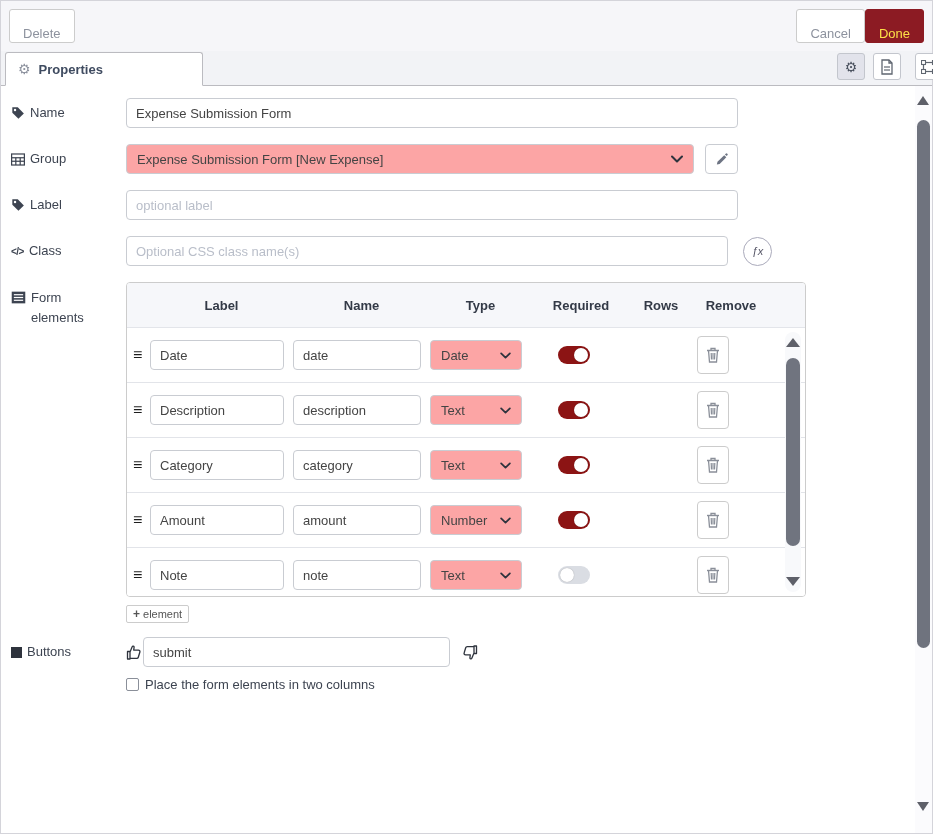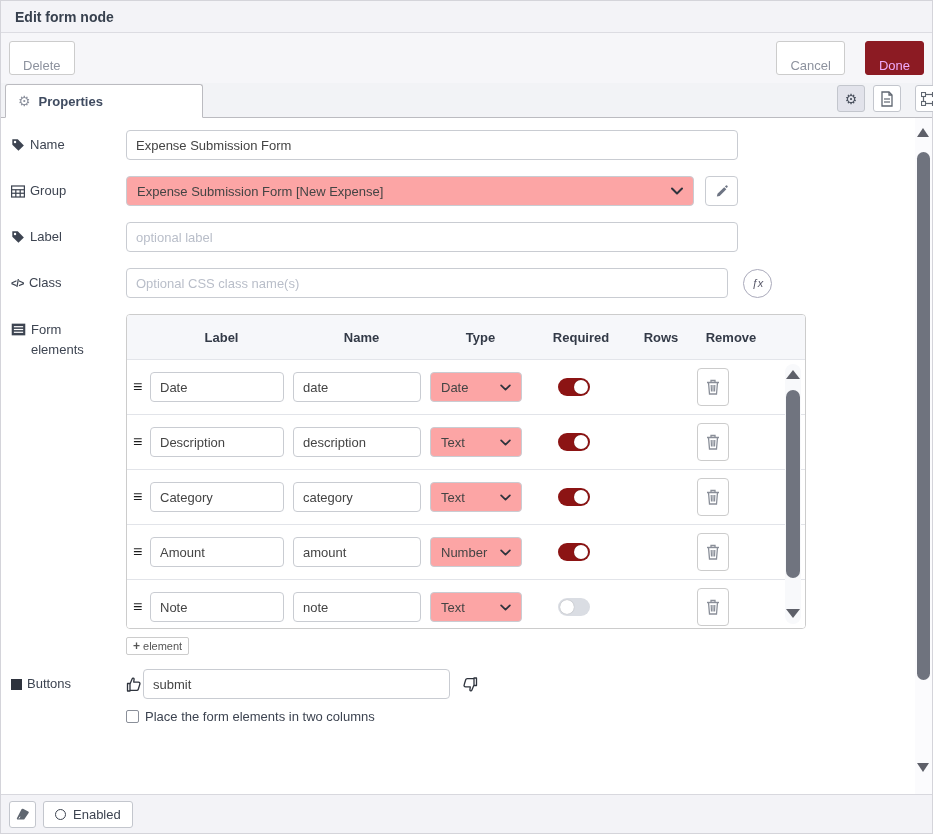--- a/index.html
+++ b/index.html
@@ -7,21 +7,21 @@
   body { font-family:"Liberation Sans", sans-serif; background:#fff; color:#3d4451; overflow:hidden; }
   .dialog { width:933px; height:834px; border:1px solid #d4d4da; display:flex; flex-direction:column; background:#fff; }
 
   
   .dlg-header { height:32px; background:#f3f3f7; border-bottom:1px solid #dcdce2; display:flex; align-items:center; padding-left:14px; flex-shrink:0; }
   .dlg-title { font-size:14px; font-weight:bold; color:#37404e; }
 
   
   .dlg-toolbar { height:50px; background:#f6f6f9; display:flex; align-items:center; padding:0 8px; flex-shrink:0; }
   .btn { height:30px; padding:16px 13px; border:1px solid #ccc; border-radius:3px; background:#fff; color:#8d929e; font-size:13px; font-family:inherit; cursor:pointer; }
-  .btn-done { background:#8C1B23; border-color:#8C1B23; color:#f0abfc; margin-left:20px; margin-right:0; }
+  .btn-done { background:#8C1B23; border-color:#8C1B23; color:#fde047; margin-right:0; }
   .spacer { flex:1; }
 
   
   .tabbar { height:35px; background:#f2f3f6; border-bottom:1px solid #bbbbc0; position:relative; flex-shrink:0; }
   .tab { position:absolute; left:4px; bottom:-1px; width:198px; height:34px; background:#fff; border:1px solid #bbbbc0; border-bottom:1px solid #fff; border-radius:3px 3px 0 0; display:flex; align-items:center; padding-left:12px; gap:8px; }
   .tab-label { font-size:13px; font-weight:bold; color:#3f4b60; }
   .gear-glyph { font-size:14px; color:#8d929e; line-height:1; }
   .icon-btn { position:absolute; bottom:5px; width:28px; height:27px; border:1px solid #c3c6cd; border-radius:3px; background:#fff; display:flex; align-items:center; justify-content:center; color:#5f6670; cursor:pointer; }
   .icon-btn.active { background:#e2e3eb; }
   .ib-gear { right:67px; }
@@ -102,23 +102,20 @@
   .foot-btn { height:27px; border:1px solid #c3c6cd; border-radius:3px; background:#fff; display:flex; align-items:center; justify-content:center; cursor:pointer; }
   .book-btn { width:27px; }
   .enabled-btn { padding:0 11px; gap:7px; font-size:13px; color:#3d4451; }
   .circle-ic { width:11px; height:11px; border:1.5px solid #3d4451; border-radius:50%; display:inline-block; }
 </style>
 </head>
 <body>
 
 <div class="dialog">
 
-  <div class="dlg-header">
-    <span class="dlg-title">Edit form node</span>
-  </div>
 
   <div class="dlg-toolbar">
     <button class="btn">Delete</button>
     <span class="spacer"></span>
     <button class="btn">Cancel</button>
     <button class="btn btn-done">Done</button>
   </div>
 
   <div class="tabbar">
     <div class="tab">
@@ -391,26 +388,14 @@
       <span class="cb-label">Place the form elements in two columns</span>
     </div>
 
     <div class="main-scroll">
       <span class="arrow-up"></span>
       <span class="thumb"></span>
       <span class="arrow-down"></span>
     </div>
   </div>
 
-  <div class="dlg-footer">
-    <div class="foot-btn book-btn">
-      <svg width="14" height="13" viewBox="0 0 14 13">
-          <path d="M2 11.5 c-1 0-1.5-0.8-1-1.6 L5.5 1.2 c0.3-0.5 1-0.7 1.5-0.4 l5.2 2.6 c0.6 0.3 0.8 1 0.4 1.6 L8.5 11 c-0.3 0.5-0.8 0.7-1.3 0.5 z" fill="#5f6670"></path>
-          <path d="M3 10.5 l1-1.8" stroke="#fff" stroke-width="0.9" fill="none"></path>
-        </svg>
-    </div>
-    <div class="foot-btn enabled-btn">
-      <span class="circle-ic"></span>
-      <span>Enabled</span>
-    </div>
-  </div>
 
 </div>
 
 </body></html>

